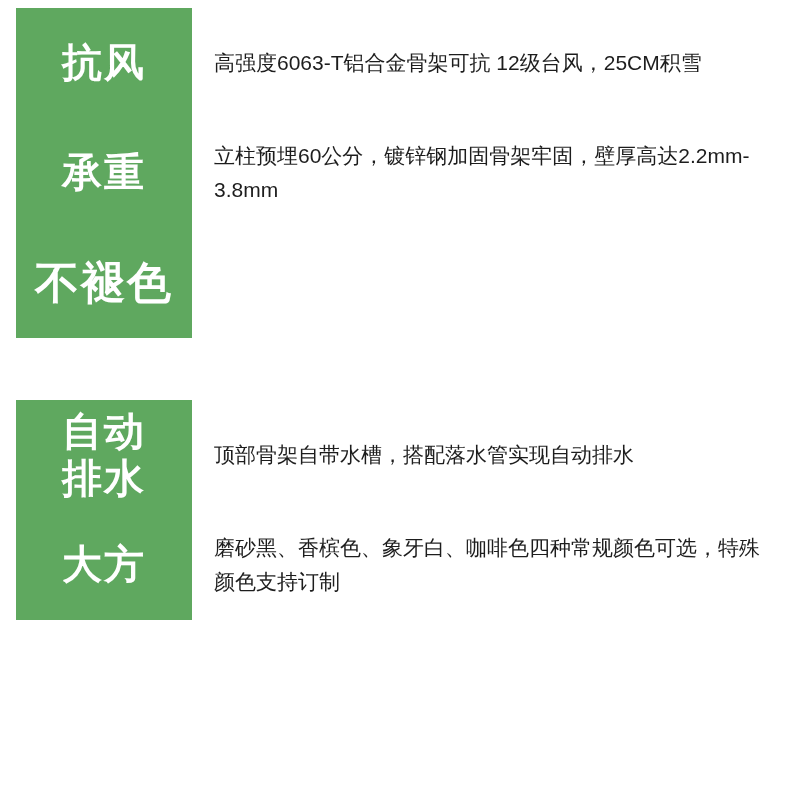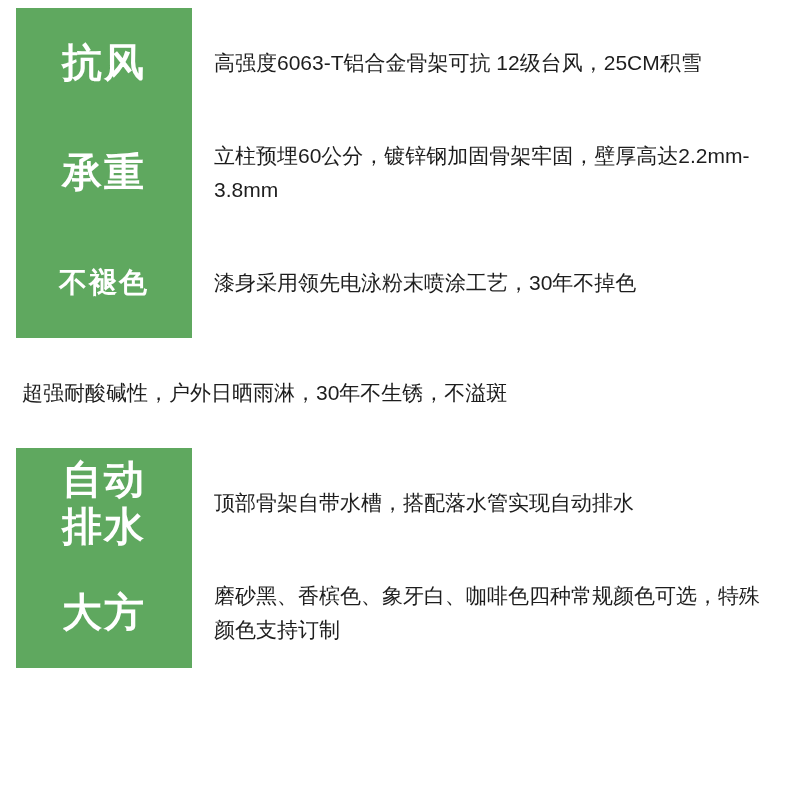--- a/index.html
+++ b/index.html
@@ -42,21 +42,21 @@
     font-weight: bold;
     letter-spacing: 2px;
     line-height: 1.18;
     text-align: center;
     font-family: "Liberation Sans", sans-serif;
   }
   .badge .line {
     display: block;
   }
   .badge.single-line {
-    font-size: 28px;
+    font-size: 44px;
     justify-content: center;
   }
   .desc {
     flex: 1;
     padding-left: 22px;
     padding-right: 19px;
     color: #1d1d1d;
     font-size: 21px;
     line-height: 1.62;
     font-family: "Liberation Sans", sans-serif;
@@ -92,29 +92,23 @@
     </div>
     <div class="desc">
       <span class="desc-inner">立柱预埋60公分，镀锌钢加固骨架牢固，壁厚高达2.2mm-3.8mm</span>
     </div>
   </div>
 
   <div class="feature-row row-3">
     <div class="badge single-line">
       <span class="line">不褪色</span>
     </div>
-    <div class="desc">
-      <span class="desc-inner">漆身采用领先电泳粉末喷涂工艺，30年不掉色</span>
-    </div>
   </div>
 
   <div class="feature-row row-4">
-    <div class="desc">
-      <span class="desc-inner">超强耐酸碱性，户外日晒雨淋，30年不生锈，不溢斑</span>
-    </div>
   </div>
 
   <div class="feature-row row-5">
     <div class="badge">
       <span class="line">自动</span>
       <span class="line">排水</span>
     </div>
     <div class="desc">
       <span class="desc-inner">顶部骨架自带水槽，搭配落水管实现自动排水</span>
     </div>

